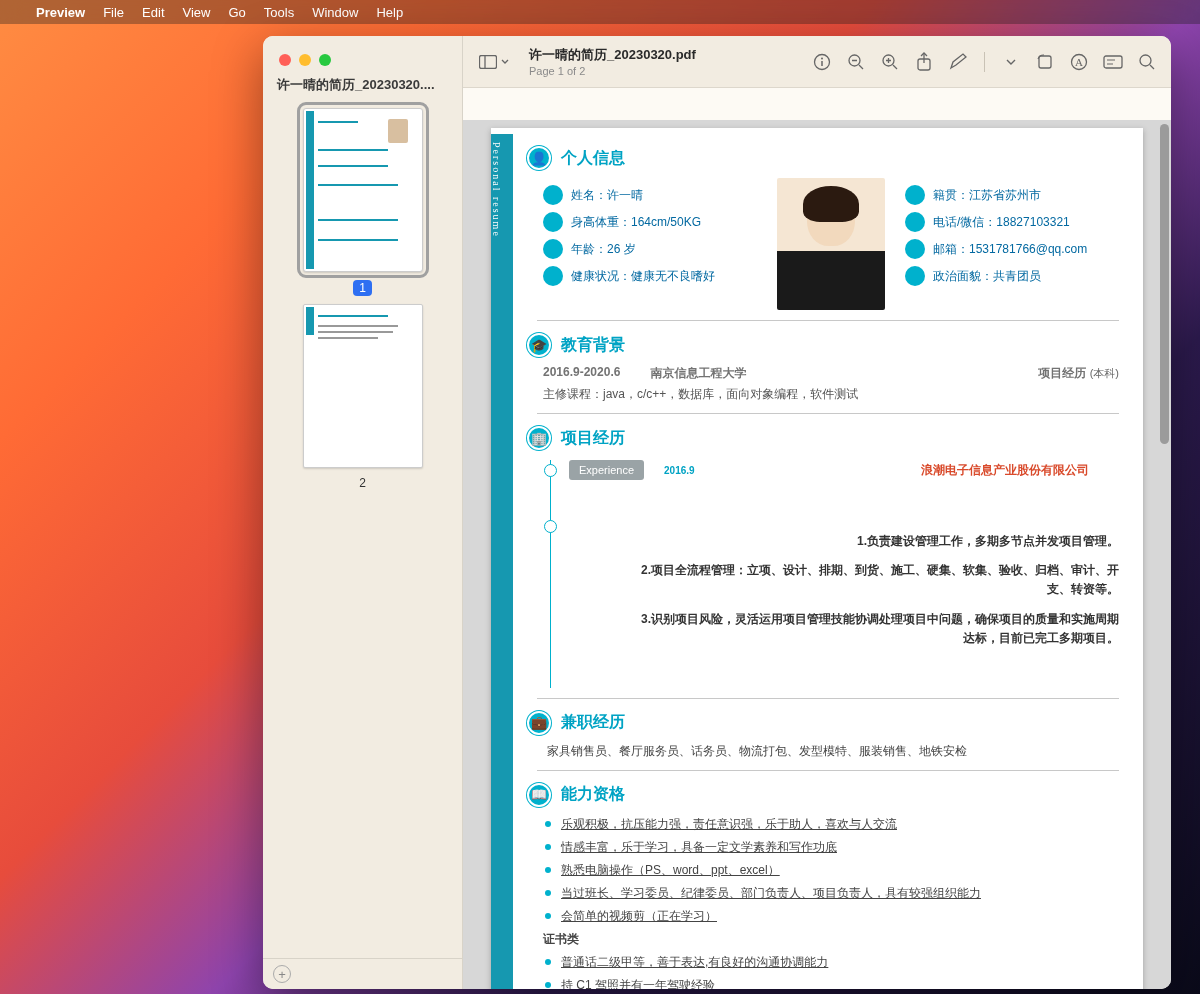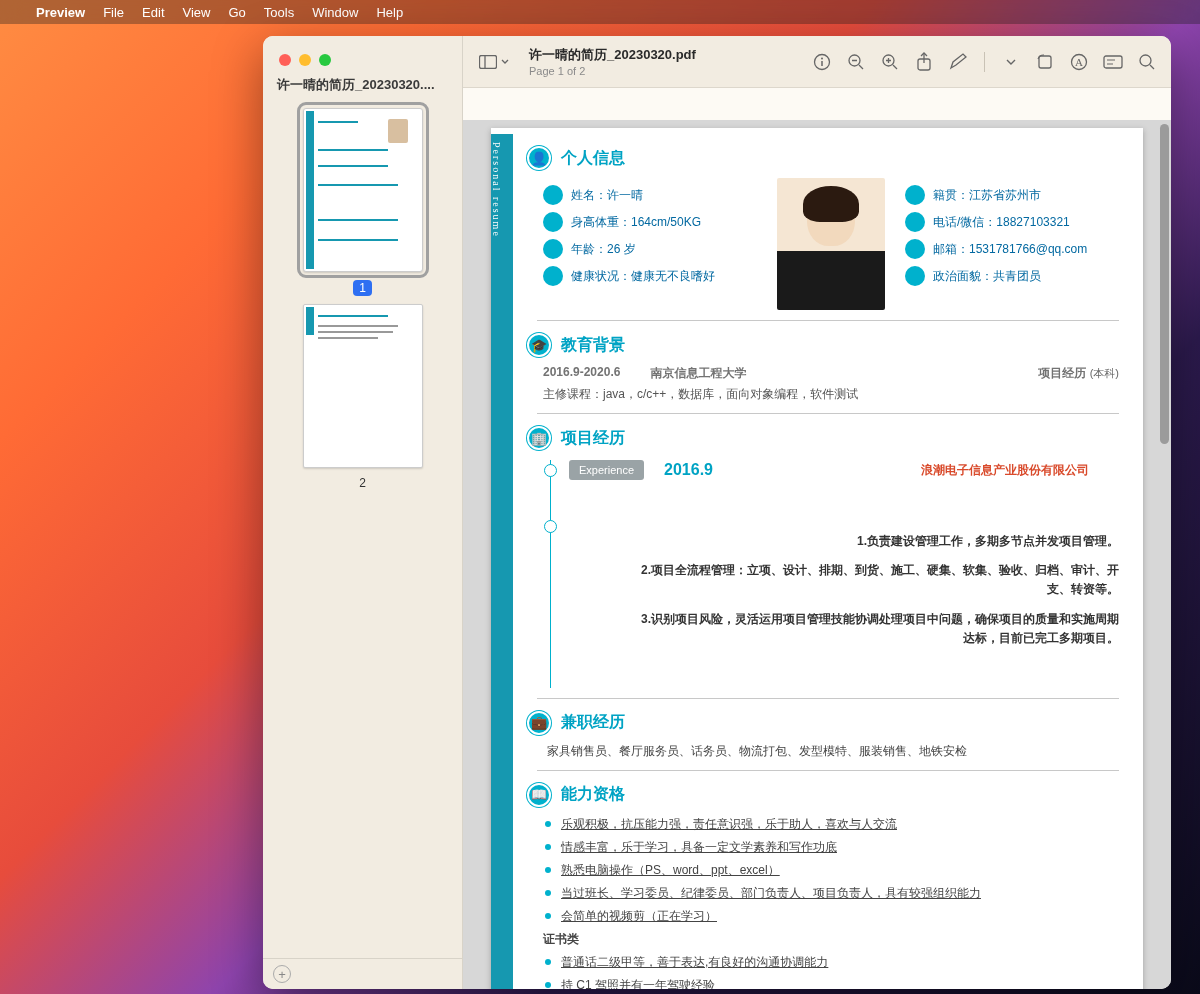--- a/index.html
+++ b/index.html
@@ -84,21 +84,21 @@
 .photo::before { content:""; position:absolute; top:14px; left:30px; width:48px; height:54px; background:#f2d9bd; border-radius:50% 50% 45% 45%; }
 .photo::after { content:""; position:absolute; top:8px; left:26px; width:56px; height:36px; background:#2b1a10; border-radius:50% 50% 30% 30%; }
 .edu-row { display:flex; gap:30px; font-size:12px; margin-bottom:4px;}
 .teal { color:#737373; font-weight:600; }
 .small-note { font-size:11px; color:#666;margin-top:40px; }
 .timeline { position:relative; padding-left:26px; margin-top:10px;}
 .timeline::before { content:""; position:absolute; left:7px; top:0; bottom:0; width:1px; background:#00b1cd;}
 .tl-node { position:absolute; left:1px; width:13px; height:13px; border:1px solid #00b1cd; background:#fff; border-radius:50%;}
 .exp-tag { display:inline-block; background:#9aa3a6; color:#fff; font-size:11px; padding:4px 10px; border-radius:3px;}
 .exp-head { display:flex; align-items:center; gap:20px; margin-bottom:12px; position:relative;}
-.exp-year { color:#00a3c4; font-weight:600; font-size:16px;}
+.exp-year { color:#00a3c4; font-weight:600; font-size:10px;}
 .exp-company { color:#d94a2b; font-weight:700; font-size:12px;}
 .exp-body p { margin:10px 0; font-size:12px; font-weight:600; color:#333; line-height:1.6;}
 .bullets { list-style:none; padding:0;text-decoration:underline; }
 .bullets li { position:relative; padding-left:18px; margin:5px 0; font-size:12px; line-height:1.5;}
 .bullets li::before { content:""; position:absolute; left:2px; top:6px; width:6px; height:6px; background:#00b1cd; border-radius:50%;}
 .subhead { font-weight:700; font-size:12px; margin:6px 0 4px;}
 svg { display:block; }
 </style>
 </head>
 <body>

